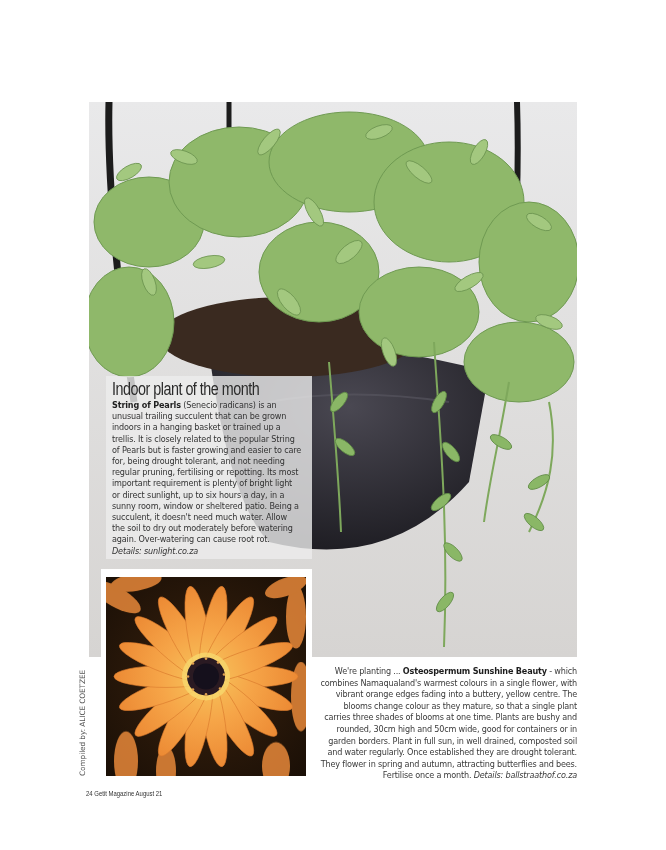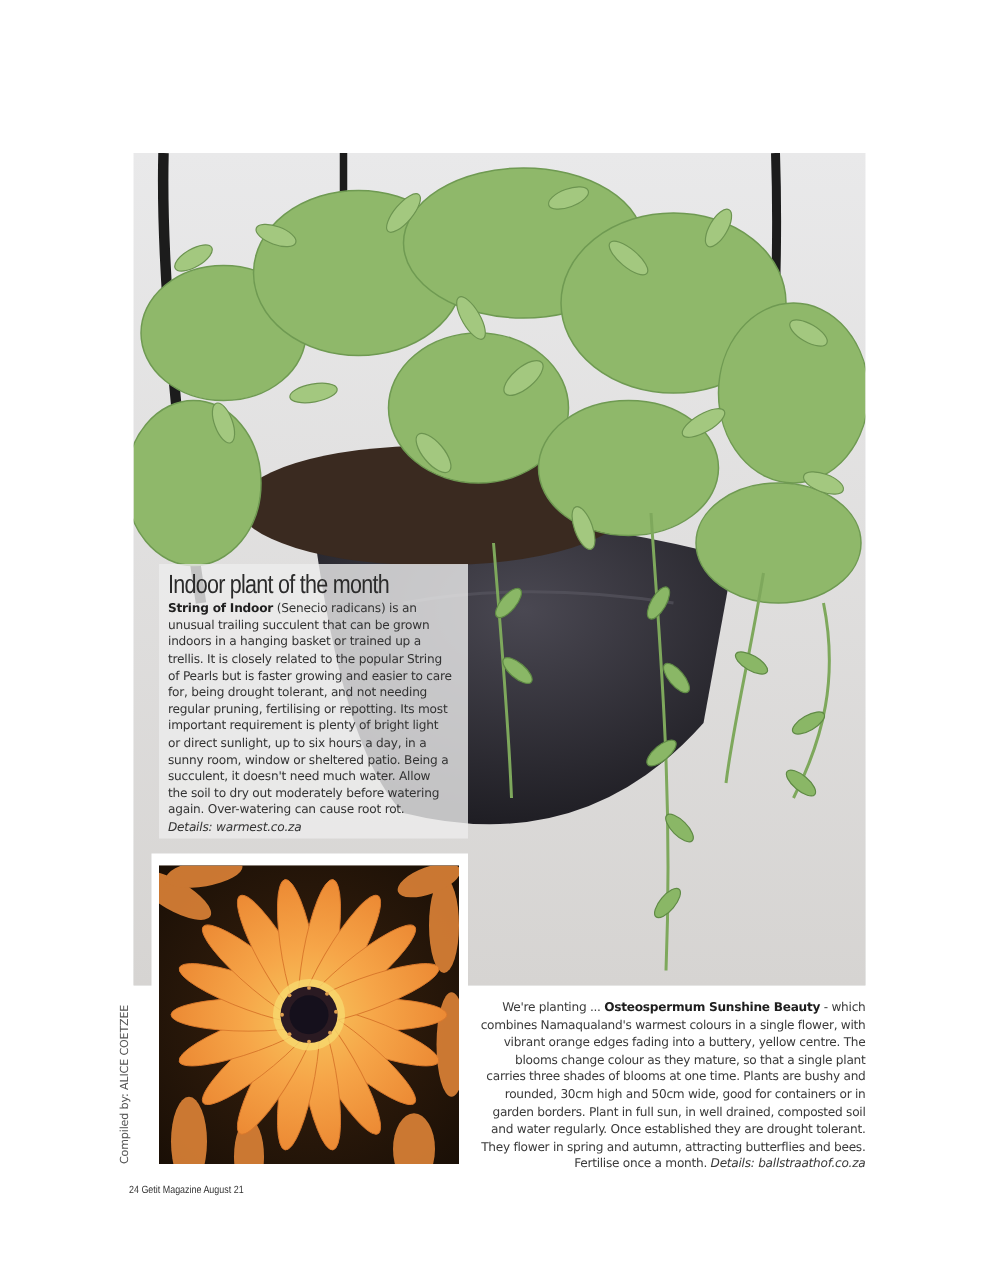--- a/index.html
+++ b/index.html
@@ -132,23 +132,23 @@
       <ellipse cx="412" cy="340" rx="12" ry="5" transform="rotate(30 412 340)"></ellipse>
       <ellipse cx="450" cy="380" rx="12" ry="5" transform="rotate(-30 450 380)"></ellipse>
       <ellipse cx="445" cy="420" rx="12" ry="5" transform="rotate(40 445 420)"></ellipse>
     </g>
   </svg>
 </div>
 
 <div class="overlay-box">
   <div class="overlay-title">Indoor plant of the month</div>
   <div class="overlay-body">
-    <b>String of Indoor</b>
+    <b>String of Pearls</b>
     <span>(Senecio radicans)</span><span> is an unusual trailing succulent that can be grown indoors in a hanging basket or trained up a trellis. It is closely related to the popular String of Pearls but is faster growing and easier to care for, being drought tolerant, and not needing regular pruning, fertilising or repotting. Its most important requirement is plenty of bright light or direct sunlight, up to six hours a day, in a sunny room, window or sheltered patio. Being a succulent, it doesn't need much water. Allow the soil to dry out moderately before watering again. Over-watering can cause root rot.</span><br>
-    <i>Details: warmest.co.za</i>
+    <i>Details: sunlight.co.za</i>
   </div>
 </div>
 
 <div class="flower-frame"></div>
 <div class="flower-photo">
   <svg viewBox="0 0 200 200" preserveAspectRatio="none">
     <defs>
       <linearGradient id="petal" x1="0" y1="0" x2="1" y2="0">
         <stop offset="0" stop-color="#f6cf62"></stop>
         <stop offset="0.55" stop-color="#f6a548"></stop>

